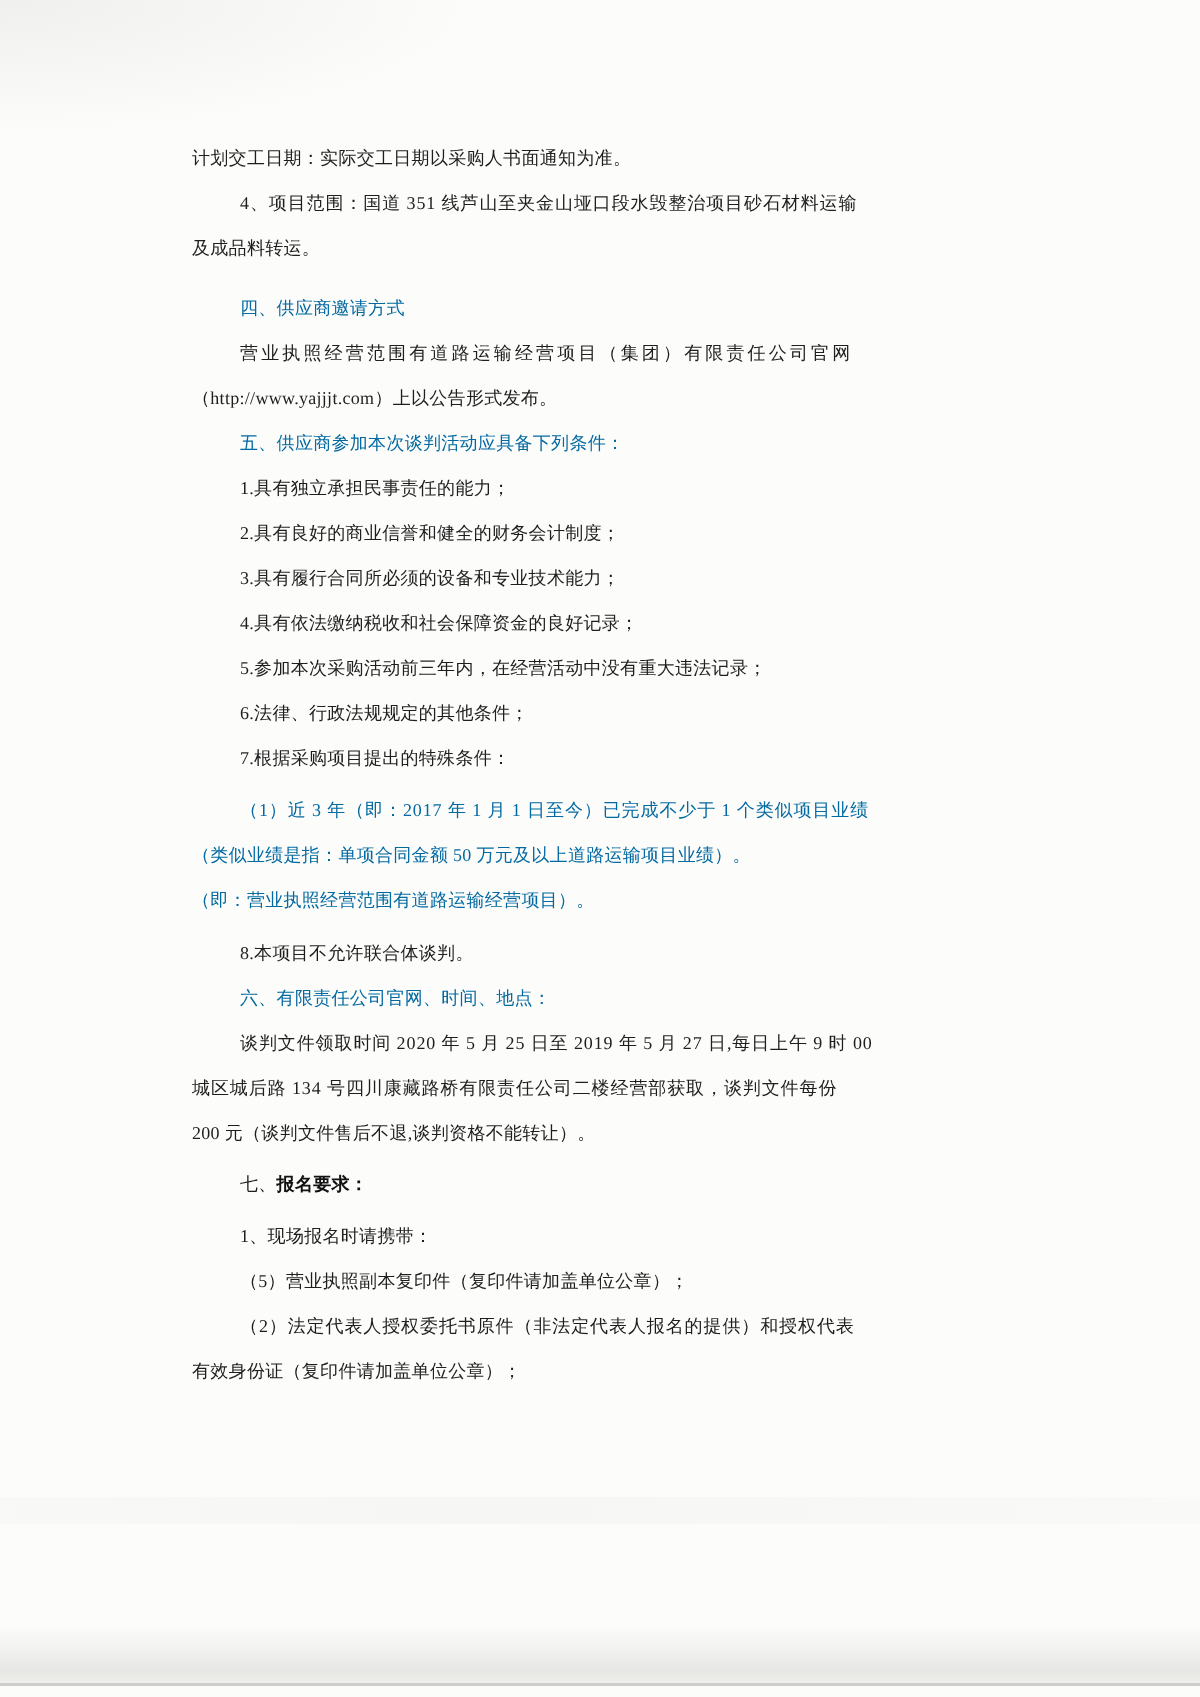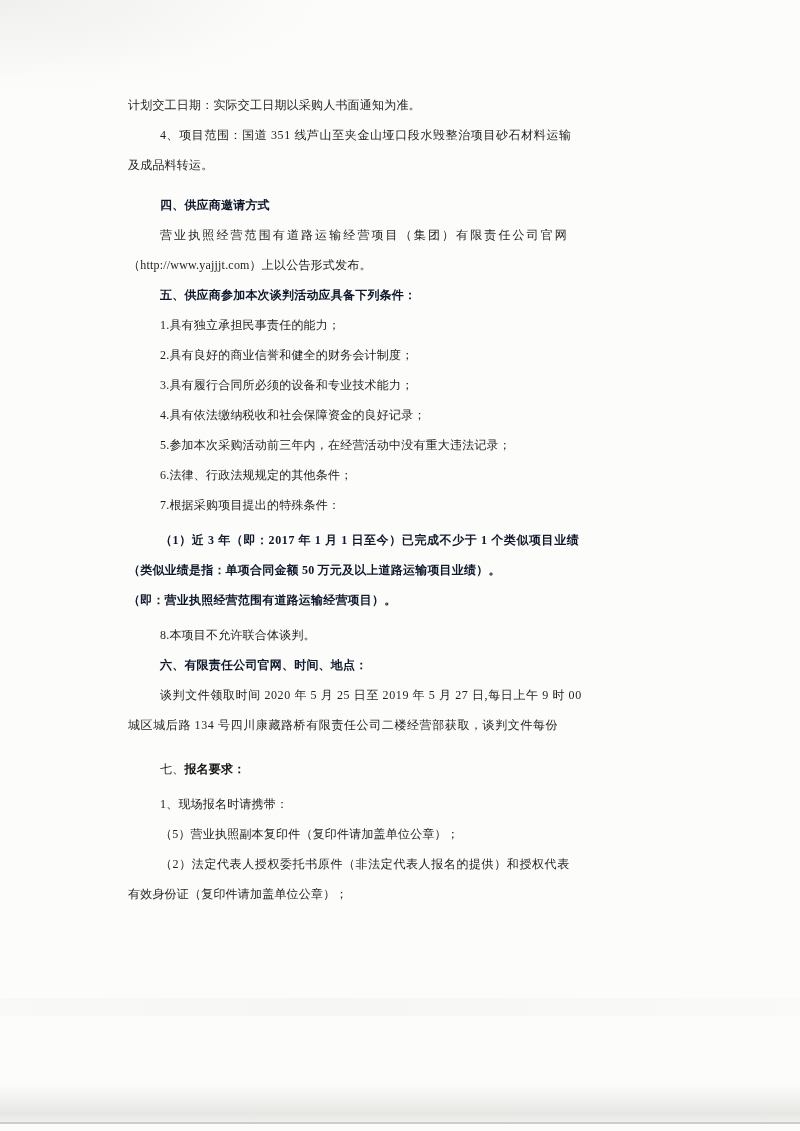--- a/index.html
+++ b/index.html
@@ -24,27 +24,27 @@
     width: 548px;
   }
   .line {
     height: 30px;
     line-height: 30px;
     font-size: 12px;
     color: #1e1e1e;
     white-space: nowrap;
     letter-spacing: 0.2px;
   }
-  .line.bold { font-weight: 700; color: #0f172a; }
+  .line.bold { font-weight: 400; color: #0369a1; }
   .line .bold { font-weight: 700; color: #121212; }
   .line.indent { padding-left: 32px; }
   .line.wide { letter-spacing: 0.6px; }
   .line.spread { letter-spacing: 2.1px; }
   .gap-sm { margin-top: 5px; }
-  .gap-md { margin-top: 14px; }
+  .gap-md { margin-top: 4px; }
   .gap-lg { margin-top: 10px; }
   
   .shade-topleft {
     position: absolute;
     left: 0; top: 0;
     width: 320px; height: 90px;
     background: radial-gradient(ellipse at 0% 0%, rgba(150,150,143,0.12), rgba(150,150,143,0) 70%);
     pointer-events: none;
   }
   .shade-midfaint {
@@ -89,20 +89,21 @@
       <div class="line indent">5.参加本次采购活动前三年内，在经营活动中没有重大违法记录；</div>
       <div class="line indent">6.法律、行政法规规定的其他条件；</div>
       <div class="line indent">7.根据采购项目提出的特殊条件：</div>
       <div class="line bold indent wide gap-sm">（1）近 3 年（即：2017 年 1 月 1 日至今）已完成不少于 1 个类似项目业绩</div>
       <div class="line bold">（类似业绩是指：单项合同金额 50 万元及以上道路运输项目业绩）。</div>
       <div class="line bold">（即：营业执照经营范围有道路运输经营项目）。</div>
       <div class="line indent gap-sm">8.本项目不允许联合体谈判。</div>
       <div class="line bold indent">六、有限责任公司官网、时间、地点：</div>
       <div class="line indent wide">谈判文件领取时间 2020 年 5 月 25 日至 2019 年 5 月 27 日,每日上午 9 时 00</div>
       <div class="line wide">城区城后路 134 号四川康藏路桥有限责任公司二楼经营部获取，谈判文件每份</div>
+      <div class="line">200 元（谈判文件售后不退,谈判资格不能转让）。</div>
       <div class="line indent gap-md"><span>七、</span><span class="bold">报名要求：</span></div>
       <div class="line indent gap-sm">1、现场报名时请携带：</div>
       <div class="line indent">（5）营业执照副本复印件（复印件请加盖单位公章）；</div>
       <div class="line indent wide">（2）法定代表人授权委托书原件（非法定代表人报名的提供）和授权代表</div>
       <div class="line">有效身份证（复印件请加盖单位公章）；</div>
     </div>
   <div class="shade-topleft"></div>
   <div class="shade-midfaint"></div>
   <div class="shade-bottom"></div>
   <div class="scan-line-bottom"></div>

